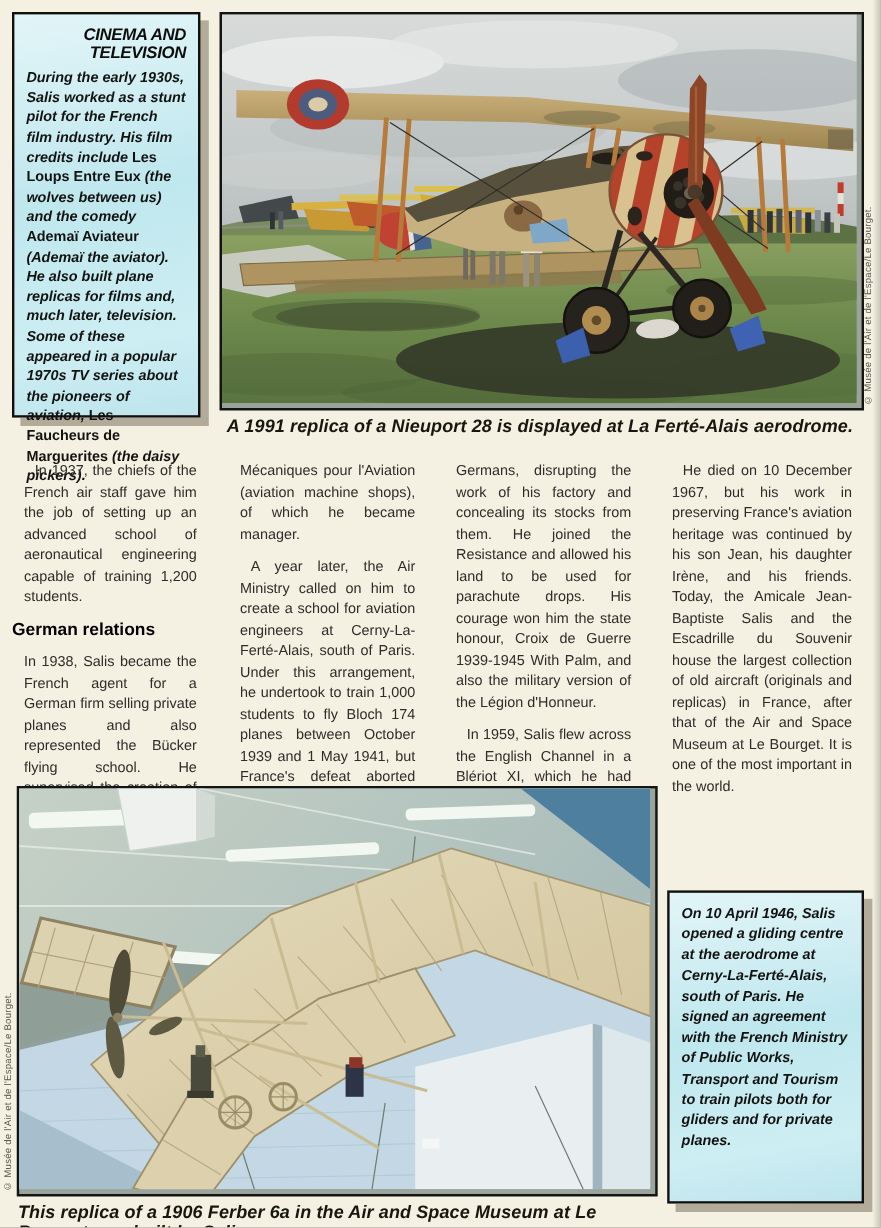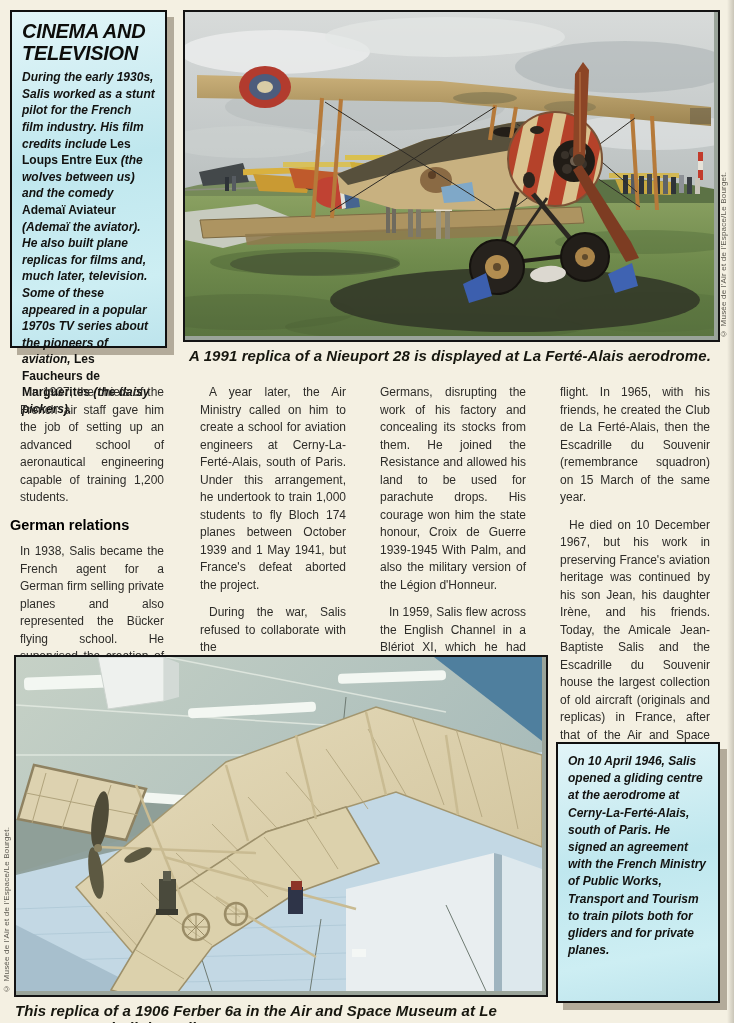--- a/index.html
+++ b/index.html
@@ -12,22 +12,22 @@
     background:linear-gradient(to right, rgba(0,0,0,0), rgba(50,45,35,.22));}
 
   
   .infobox{
     position:absolute;border:2px solid #101010;
     background:linear-gradient(170deg,#e2f5f8 0%,#bfe7ee 45%,#cdeef3 80%,#bde4ec 100%);
     box-shadow:7px 7px 0 0 #b3ab9a;
     padding:9px 10px;box-sizing:border-box;color:#121210;
   }
   .infobox h2{
-    margin:0 0 5px 0;font-size:20px;line-height:1.08;
-    font-weight:bold;font-style:italic;letter-spacing:-.3px;color:#0d0d0b;
+    margin:0 0 5px 0;font-size:14px;line-height:1.08;
+    font-weight:bold;font-style:italic;letter-spacing:-.3px;color:#0d0d0b;text-align:right;
   }
   .box-body{margin:0;font-size:12px;font-weight:bold;line-height:16.6px;}
   .box-cinema{left:10px;top:10px;width:157px;height:338px;}
   .box-gliding{left:556px;top:742px;width:164px;height:261px;}
   .box-gliding .box-body{line-height:17.2px;}
   .seg-italic{font-style:italic;}
   .seg-upright{font-style:normal;}
   .gliding-body{font-style:italic;}
 
   
@@ -265,29 +265,29 @@
 
   <div class="credit credit-right">© Musée de l'Air et de l'Espace/Le Bourget.</div>
   <p class="caption caption-top">A 1991 replica of a Nieuport 28 is displayed at La Ferté-Alais aerodrome.</p>
 
   <div class="col col-1">
     <p class="indent">In 1937, the chiefs of the French air staff gave him the job of setting up an advanced school of aeronautical engineering capable of training 1,200 students.</p>
     <h3 class="subhead">German relations</h3>
     <p>In 1938, Salis became the French agent for a German firm selling private planes and also represented the Bücker flying school. He supervised the creation of a sub-contracting aeroplane factory called Ateliers</p>
   </div>
   <div class="col col-2">
+    <p>Mécaniques pour l'Aviation (aviation machine shops), of which he became manager.</p>
     <p class="indent">A year later, the Air Ministry called on him to create a school for aviation engineers at Cerny-La-Ferté-Alais, south of Paris. Under this arrangement, he undertook to train 1,000 students to fly Bloch 174 planes between October 1939 and 1 May 1941, but France's defeat aborted the project.</p>
     <p class="indent">During the war, Salis refused to collaborate with the</p>
   </div>
   <div class="col col-3">
     <p>Germans, disrupting the work of his factory and concealing its stocks from them. He joined the Resistance and allowed his land to be used for parachute drops. His courage won him the state honour, Croix de Guerre 1939-1945 With Palm, and also the military version of the Légion d'Honneur.</p>
     <p class="indent">In 1959, Salis flew across the English Channel in a Blériot XI, which he had rebuilt, to celebrate the 50th anniversary of Louis Blériot's</p>
   </div>
   <div class="col col-4">
-    <p>flight. In 1965, with his friends, he created the Club de La Ferté-Alais, then the Escadrille du Souvenir (remembrance squadron) on 15 March of the same year.</p>
     <p class="indent">He died on 10 December 1967, but his work in preserving France's aviation heritage was continued by his son Jean, his daughter Irène, and his friends. Today, the Amicale Jean-Baptiste Salis and the Escadrille du Souvenir house the largest collection of old aircraft (originals and replicas) in France, after that of the Air and Space Museum at Le Bourget. It is one of the most important in the world.</p>
   </div>
 
   <figure class="photo photo-bottom">
     <svg width="526" height="334" viewBox="0 0 526 334">
       <defs>
         <linearGradient id="fabric" x1="0" y1="0" x2="1" y2="1">
           <stop offset="0" stop-color="#e6dcbc"></stop>
             <stop offset="1" stop-color="#cfc199"></stop>
         </linearGradient>

